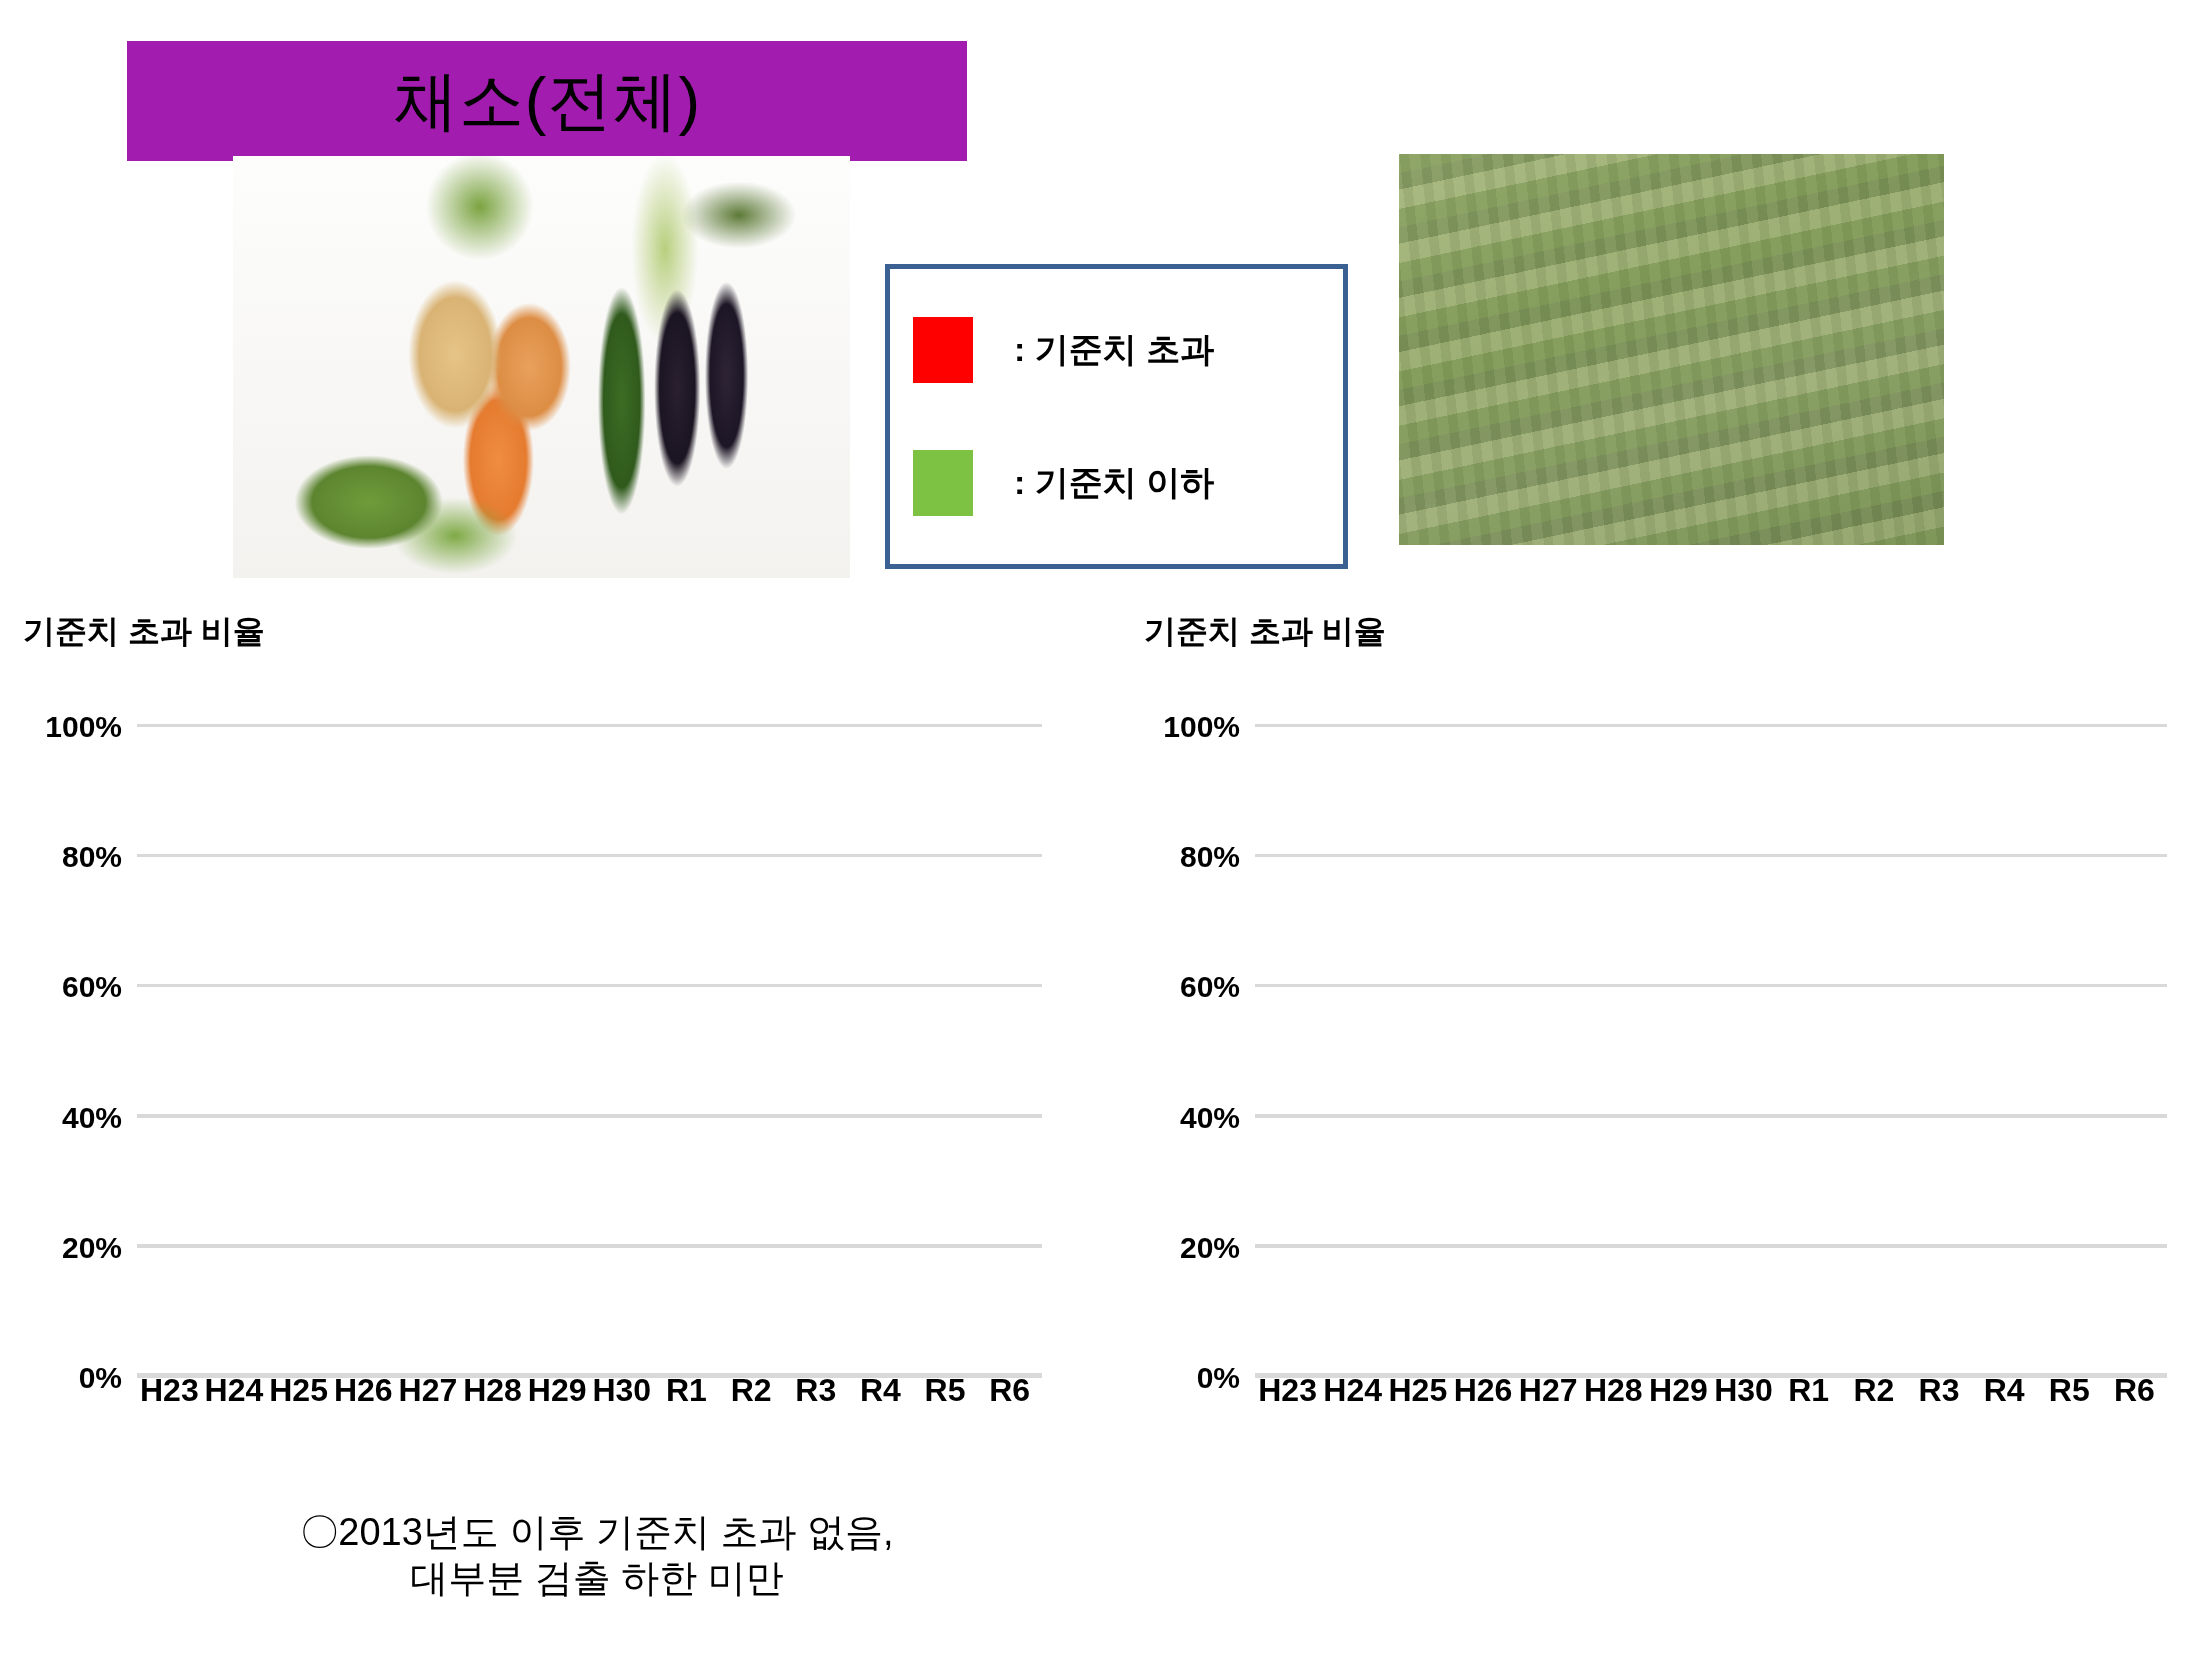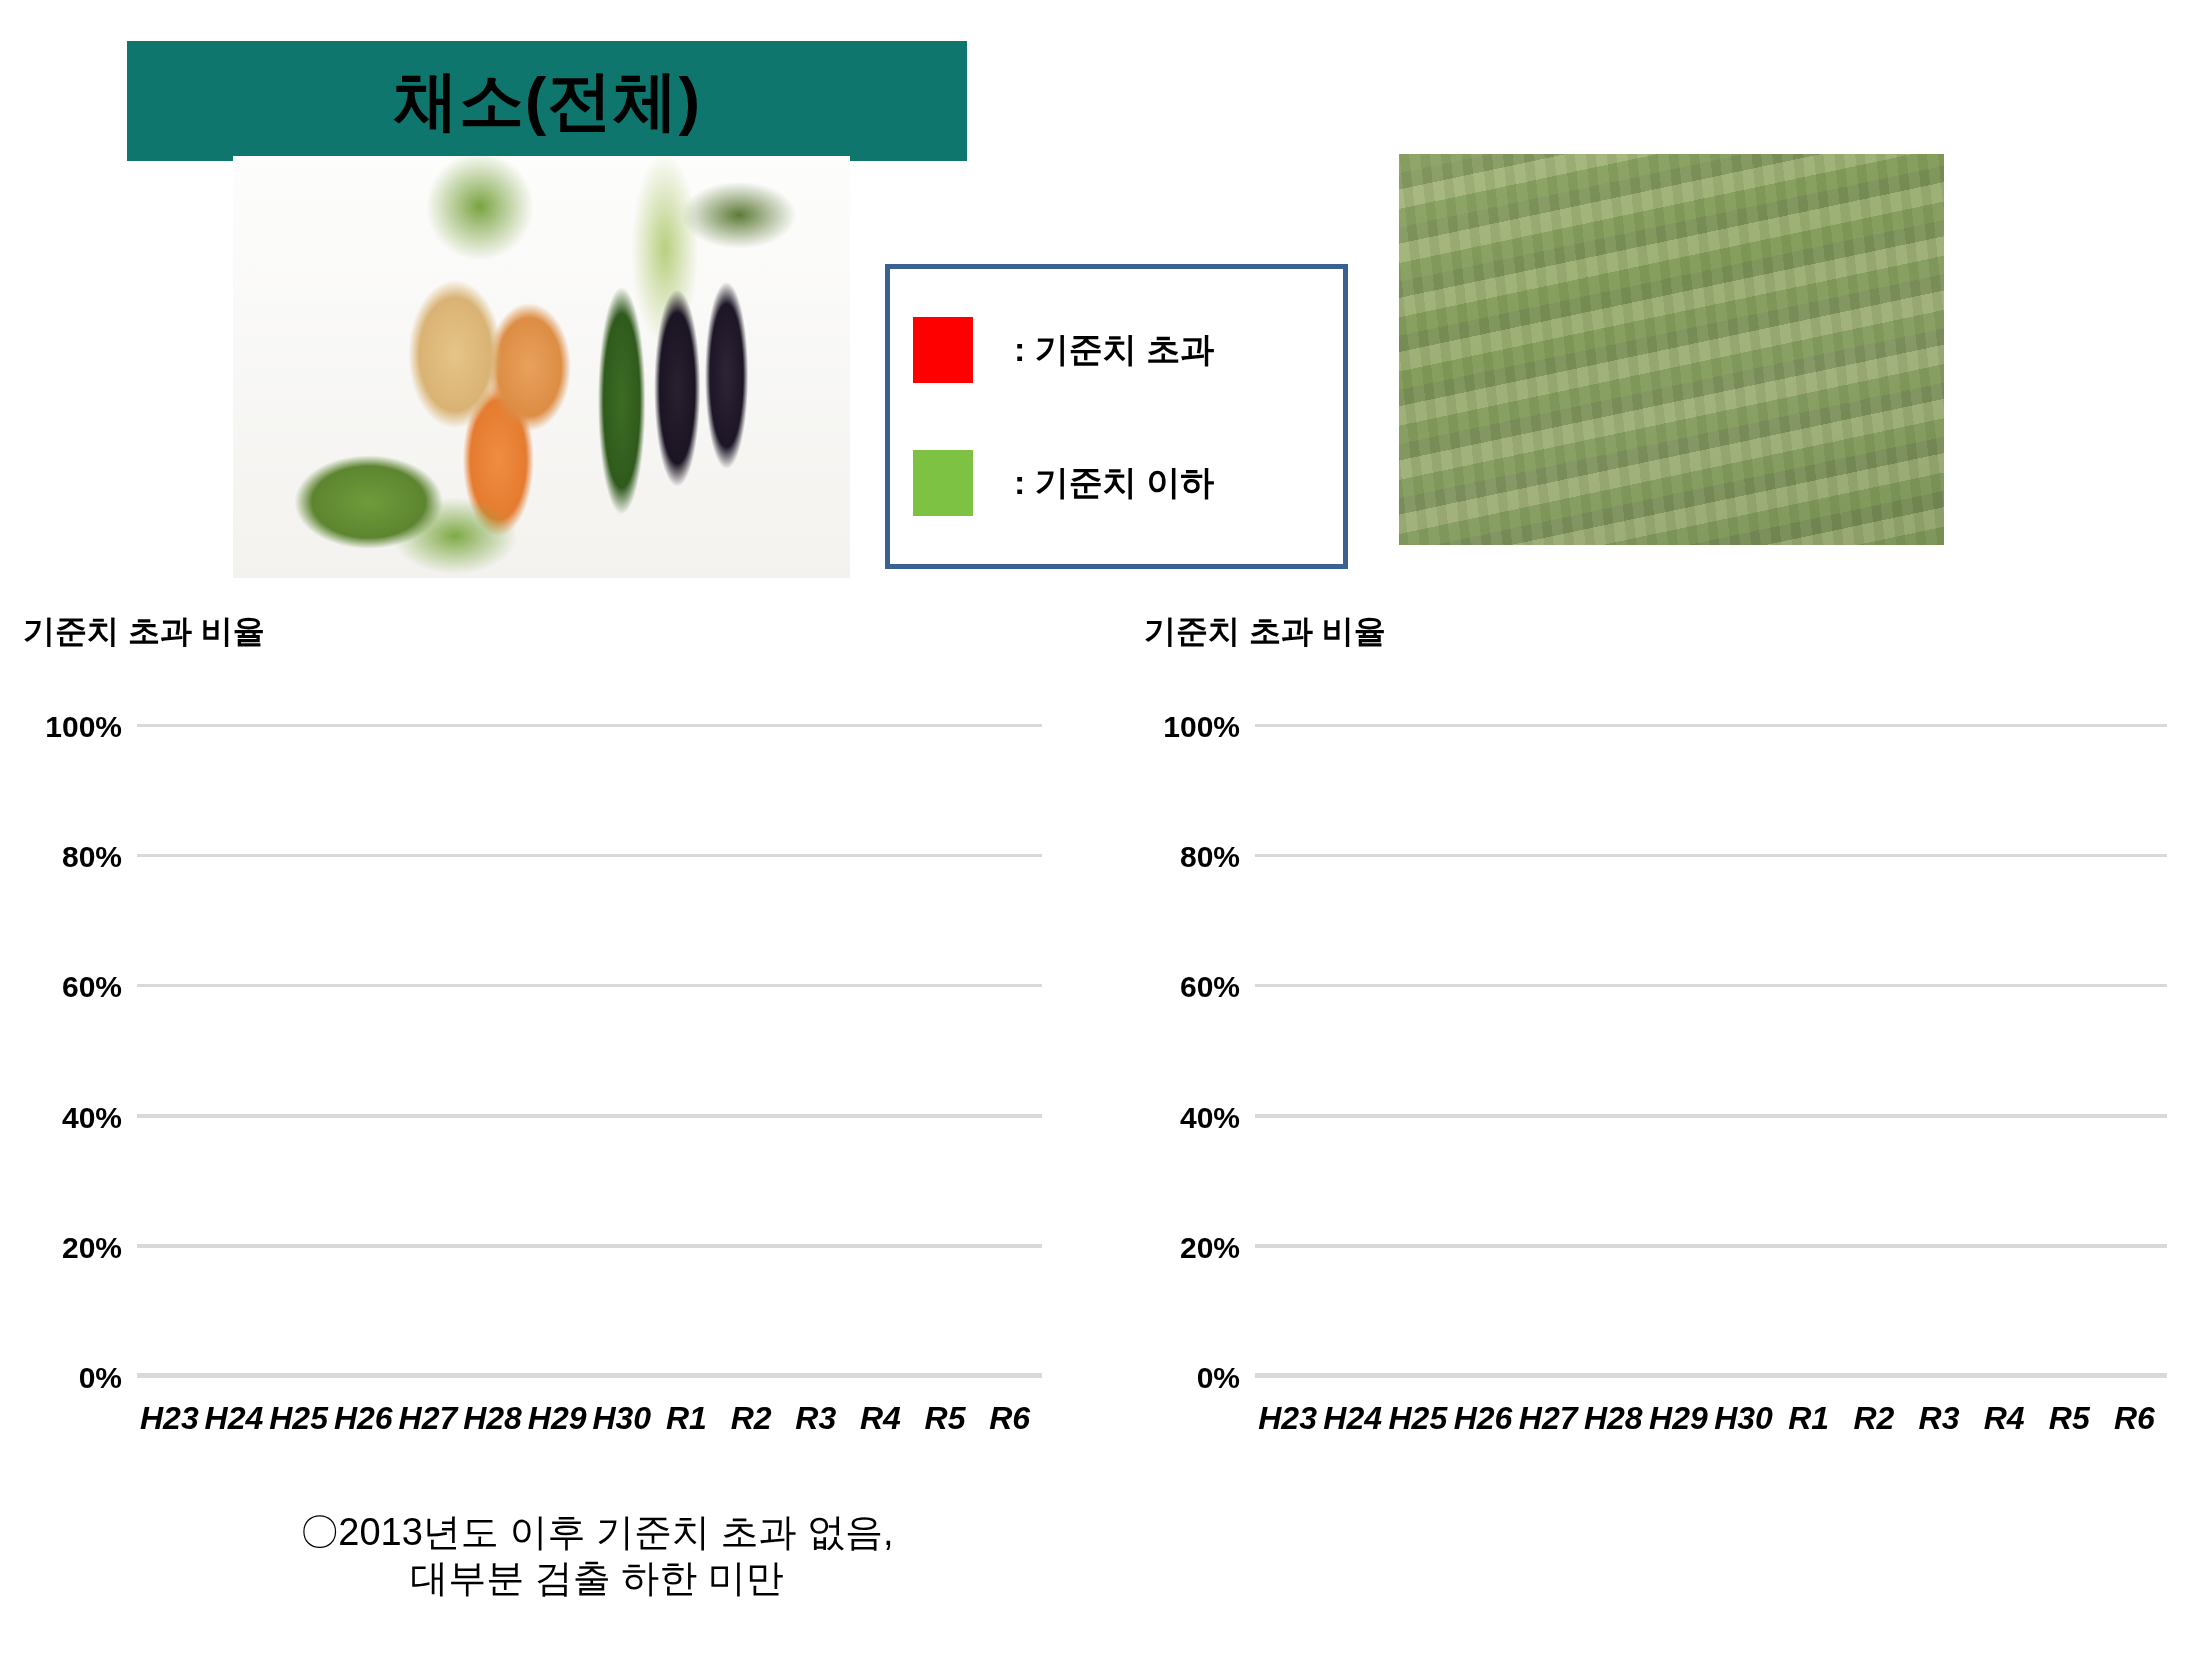--- a/index.html
+++ b/index.html
@@ -7,25 +7,25 @@
     width: 2194px; height: 1680px;
     background: #ffffff;
     font-family: "Liberation Sans", "DejaVu Sans", sans-serif;
     overflow: hidden;
   }
   #root { position: relative; width: 2194px; height: 1680px; }
 
   
   .title-banner {
     position: absolute;
-    background: #0f766e;
+    background: #a21caf;
     display: flex;
     align-items: center;
     justify-content: center;
-    font-weight: bold;
+    font-weight: normal;
     color: #000;
     letter-spacing: 0.7px;
   }
   #banner-veg  { left: 127px; top: 41px;  width: 840px; height: 120px; font-size: 65px; }
   #banner-asp  { left: 1399px; top: 53px; width: 542px;  height: 96px; font-size: 59px; }
 
   
   .photo { position: absolute; overflow: hidden; }
   #photo-veg { left: 233px; top: 156px; width: 617px; height: 422px; background:#fbfbfa; }
   #photo-asp { left: 1399px; top: 154px; width: 545px; height: 391px; background:#e8e6dd; }
@@ -81,21 +81,21 @@
     transform: translateY(-50%);
     font-size: 30px; font-weight: bold; color: #000; white-space: nowrap;
   }
   .axis-line { position: absolute; left: 0; right: 0; bottom: 0; height: 4.8px; background: #D9D9D9; }
 
   .bars { position: absolute; inset: 0; display: flex; align-items: flex-end; }
   .bar-cell { flex: 1 1 0; height: 100%; display: flex; justify-content: center; align-items: flex-end; position: relative; }
   .bar { width: 52%; display: flex; flex-direction: column; justify-content: flex-end; }
   .seg { width: 100%; }
 
-  .xlabels { position: absolute; left: 137px; top: 790px; width: 905px; display: flex; font-style: italic; }
+  .xlabels { position: absolute; left: 137px; top: 762px; width: 905px; display: flex; }
   #panel-right .xlabels { left: 130px; width: 912px; }
   .xlabel { flex: 1 1 0; text-align: center; font-size: 32px; font-weight: bold; color: #000; }
 
   .note { position: absolute; font-size: 38px; color: #000; line-height: 1.22; white-space: pre-line; }
   #note-left  { left: 165px;  top: 1509px; width: 864px; text-align: center; }
   #note-right { left: 1203px; top: 1519px; width: 960px; text-align: left; }
 </style>
 </head>
 <body>
 

